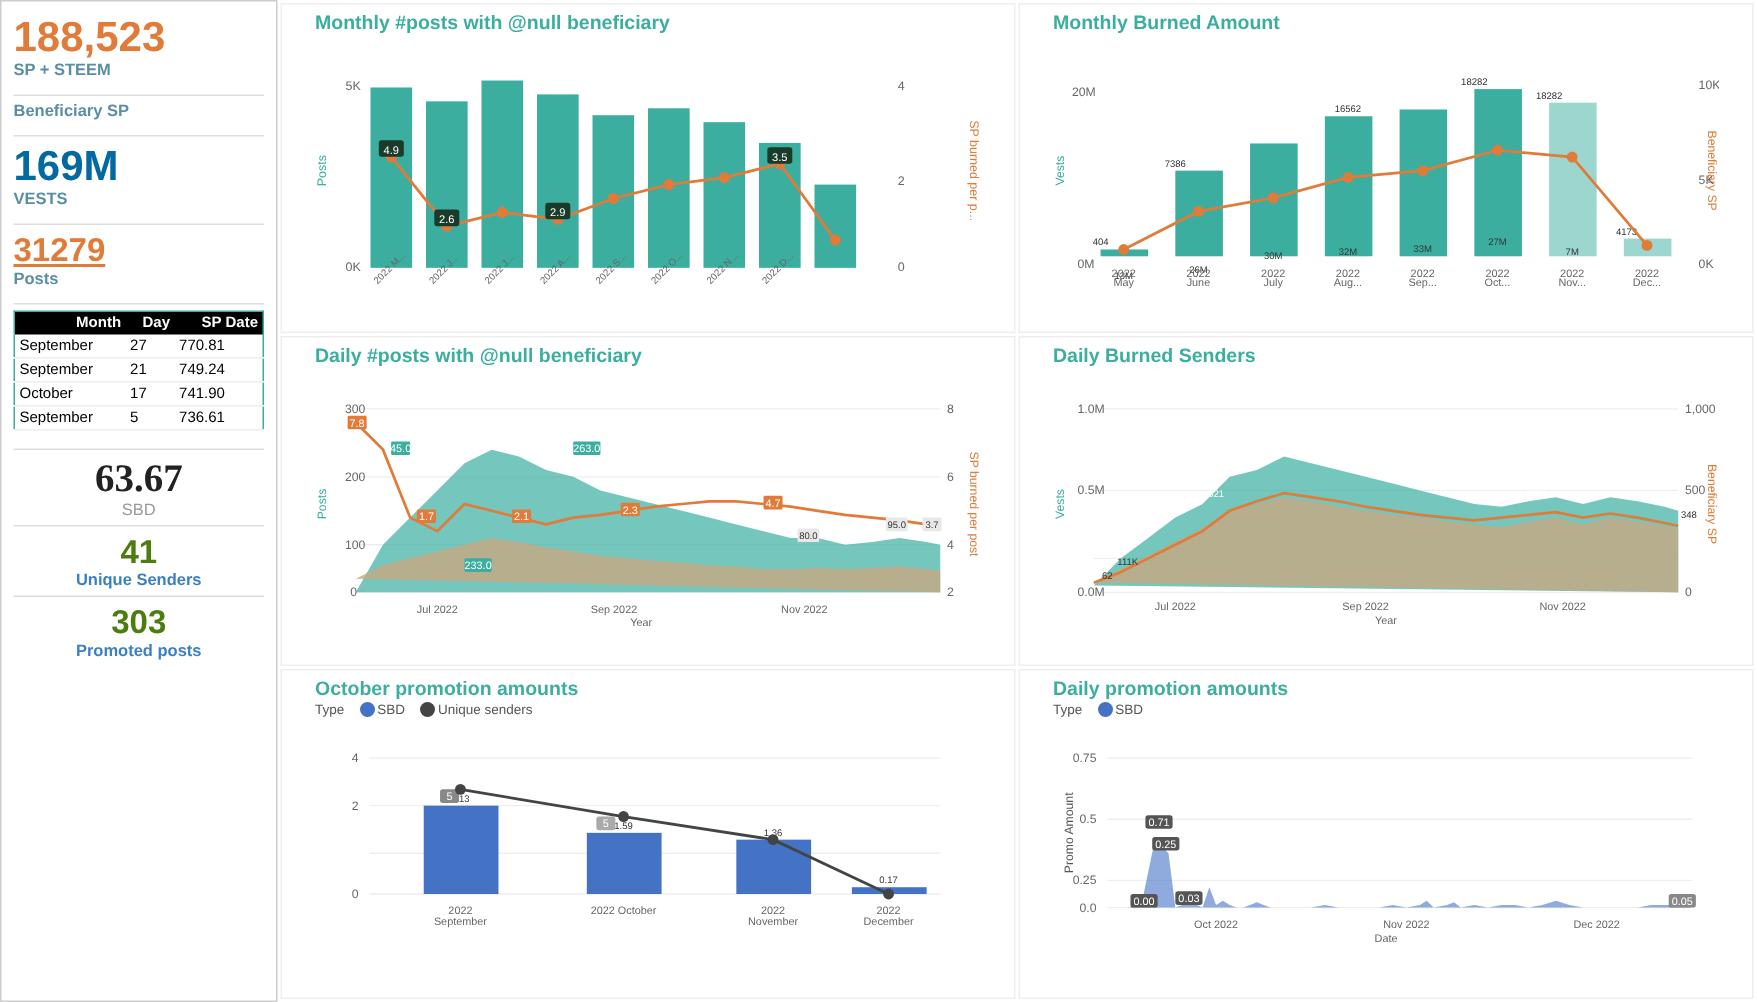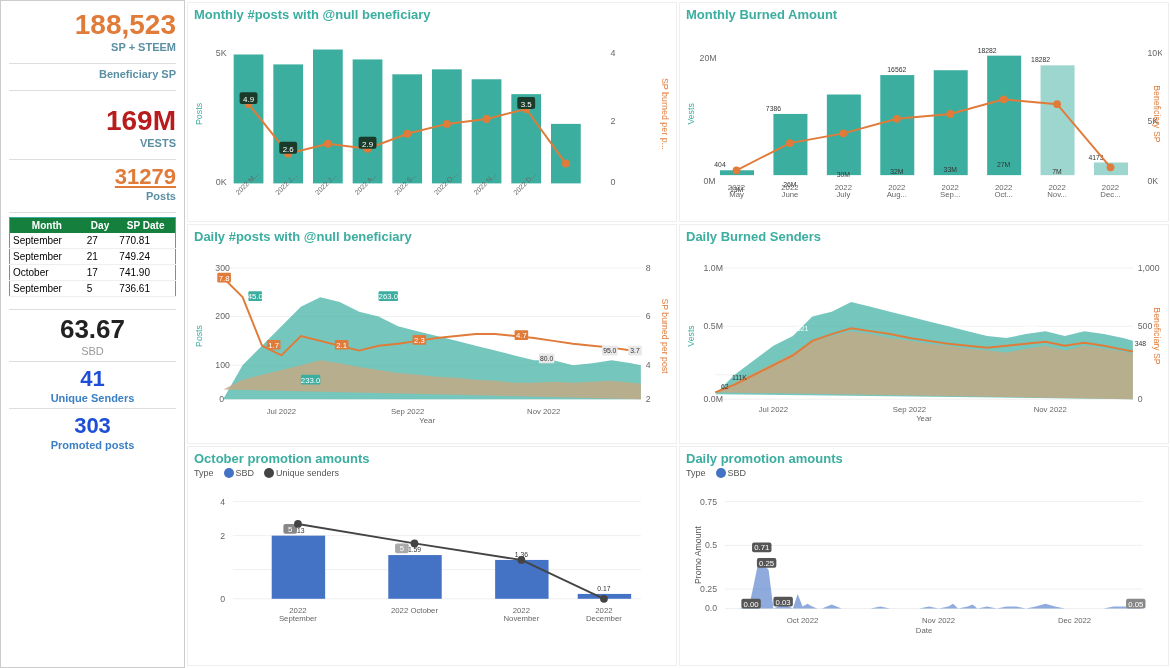--- a/index.html
+++ b/index.html
@@ -17,93 +17,94 @@
       width: 185px;
       min-width: 185px;
       background: #fff;
       border: 1px solid #ccc;
       display: flex;
       flex-direction: column;
       padding: 8px;
     }
 
     .stat-block {
-      text-align: right;
+      text-align: left;
       margin-bottom: 6px;
     }
     .stat-block .big-num {
       font-size: 28px;
       font-weight: bold;
       color: #e07b39;
     }
     .stat-block .label {
       font-size: 11px;
       color: #5a8fa3;
       font-weight: bold;
     }
-    .stat-block.teal .big-num { color: #b91c1c; margin-top: 10px; }
+    .stat-block.teal .big-num { color: #0369a1; }
     .stat-block.orange .big-num { color: #e07b39; }
 
     .divider { border-top: 1px solid #ddd; margin: 4px 0; }
 
     .stats-table {
       width: 100%;
       border-collapse: collapse;
       font-size: 10px;
       border: 1px solid #3baea0;
     }
     .stats-table th {
-      background: #15803d;
+      background: #000000;
       color: #fff;
       padding: 2px 3px;
-      text-align: center;
+      text-align: right;
     }
     .stats-table td {
       padding: 2px 3px;
       border-bottom: 1px solid #eee;
     }
 
     .bottom-stats {
       margin-top: 6px;
       text-align: center;
     }
     .bottom-stats .num {
       font-size: 26px;
       font-weight: bold;
       color: #222;
+      font-family: Liberation Serif, serif;
     }
     .bottom-stats .sub {
       font-size: 11px;
       color: #999;
     }
     .bottom-stats .num2 {
       font-size: 22px;
       font-weight: bold;
-      color: #1d4ed8;
+      color: #4d7c0f;
     }
     .bottom-stats .sub2 {
       font-size: 11px;
       color: #3b7fc4;
       font-weight: bold;
     }
 
     
     .right-area {
       flex: 1;
       display: grid;
       grid-template-columns: 1fr 1fr;
       grid-template-rows: 1fr 1fr 1fr;
       gap: 2px;
       padding: 2px;
     }
 
     .chart-box {
       background: #fff;
       border: 1px solid #eee;
-      padding: 4px 6px;
+      padding: 4px 22px;
       position: relative;
       overflow: hidden;
     }
 
     .chart-title {
       font-size: 13px;
       font-weight: bold;
       color: #3baea0;
       margin-bottom: 2px;
     }

